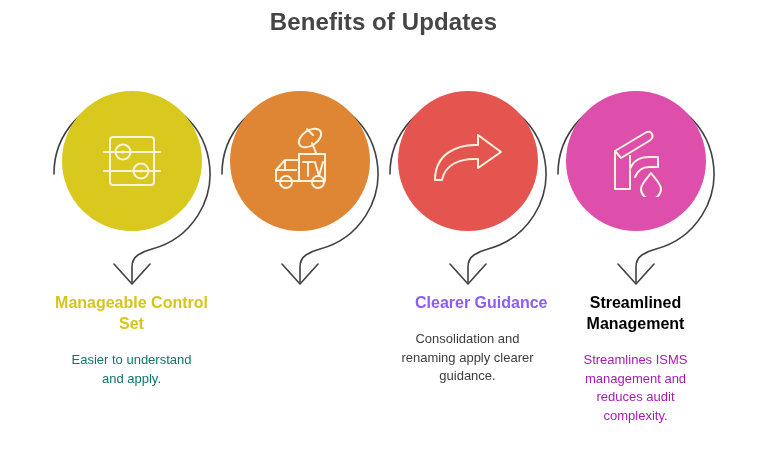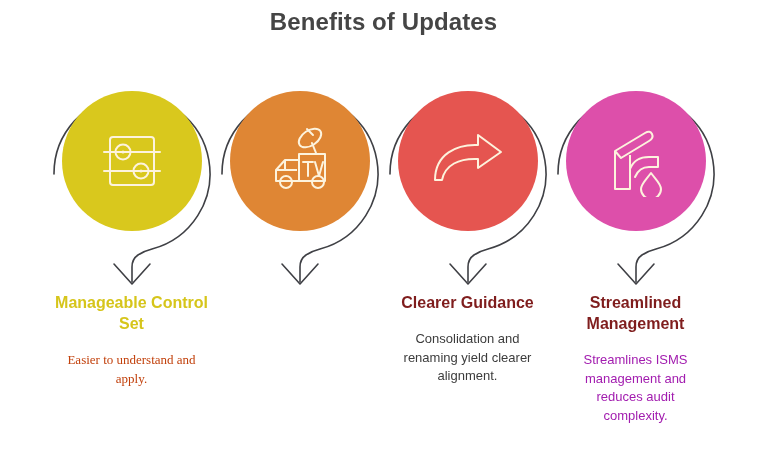--- a/index.html
+++ b/index.html
@@ -130,21 +130,21 @@
             <line x1="6" y1="25" x2="62" y2="25" stroke="#fdf3dd" stroke-width="2" stroke-linecap="round"></line>
             <line x1="6" y1="44" x2="62" y2="44" stroke="#fdf3dd" stroke-width="2" stroke-linecap="round"></line>
             <circle cx="25" cy="25" r="7.5" fill="none" stroke="#fdf3dd" stroke-width="2"></circle>
             <circle cx="25" cy="25" r="1.6" fill="#fdf3dd"></circle>
             <circle cx="43" cy="44" r="7.5" fill="none" stroke="#fdf3dd" stroke-width="2"></circle>
             <circle cx="43" cy="44" r="1.6" fill="#fdf3dd"></circle>
           </svg>
         </div>
       </div>
       <div class="heading" style="color: rgb(214, 197, 27);">Manageable Control Set</div>
-      <div class="body-text" style="color: #c2410c; font-family: Liberation Serif, serif;">Easier to understand and apply.</div>
+      <div class="body-text" style="color: #0f766e;">Easier to understand and apply.</div>
     </div>
 
     <div class="column">
       <div class="badge">
         <svg width="168" height="228" viewBox="0 0 168 228">
           <path d="M 6 112 A 78 78 0 1 1 104 187 L 104 187 Q 96 189 90 193 Q 84 197 84 205 L 84 220" fill="none" stroke="#3f4045" stroke-width="1.6" stroke-linecap="round" stroke-linejoin="round"></path>
           <path d="M 66 202 L 84 222 L 102 202" fill="none" stroke="#3f4045" stroke-width="1.6" stroke-linecap="round" stroke-linejoin="round"></path>
         </svg>
         <div class="disc" style="background: rgb(223, 134, 52);"></div>
         <div class="icon-wrap">
@@ -175,22 +175,22 @@
           <path d="M 6 112 A 78 78 0 1 1 104 187 L 104 187 Q 96 189 90 193 Q 84 197 84 205 L 84 220" fill="none" stroke="#3f4045" stroke-width="1.6" stroke-linecap="round" stroke-linejoin="round"></path>
           <path d="M 66 202 L 84 222 L 102 202" fill="none" stroke="#3f4045" stroke-width="1.6" stroke-linecap="round" stroke-linejoin="round"></path>
         </svg>
         <div class="disc" style="background: rgb(229, 85, 80);"></div>
         <div class="icon-wrap">
           <svg width="74" height="58" viewBox="0 0 74 58">
             <path d="M 4 48 C 4 22 26 12 47 13 L 47 3 L 70 20 L 47 36 L 47 27 C 28 26 14 33 11 48 Z" fill="none" stroke="#fdf3dd" stroke-width="2" stroke-linejoin="round" stroke-linecap="round"></path>
           </svg>
         </div>
       </div>
-      <div class="heading" style="color: #7f1d1d;">Clearer Guidance</div>
-      <div class="body-text" style="color: rgb(60, 60, 60);">Consolidation and renaming yield clearer alignment.</div>
+      <div class="heading" style="color: #8b5cf6; text-align: right;">Clearer Guidance</div>
+      <div class="body-text" style="color: rgb(60, 60, 60);">Consolidation and renaming apply clearer guidance.</div>
     </div>
 
     <div class="column">
       <div class="badge">
         <svg width="168" height="228" viewBox="0 0 168 228">
           <path d="M 6 112 A 78 78 0 1 1 104 187 L 104 187 Q 96 189 90 193 Q 84 197 84 205 L 84 220" fill="none" stroke="#3f4045" stroke-width="1.6" stroke-linecap="round" stroke-linejoin="round"></path>
           <path d="M 66 202 L 84 222 L 102 202" fill="none" stroke="#3f4045" stroke-width="1.6" stroke-linecap="round" stroke-linejoin="round"></path>
         </svg>
         <div class="disc" style="background: rgb(221, 79, 170);"></div>
         <div class="icon-wrap">
@@ -199,18 +199,18 @@
             <path d="M 14 26 L 44 8 Q 49 5 51 9 Q 53 13 48 16 L 20 33 Z" fill="none" stroke="#fdf3dd" stroke-width="2" stroke-linejoin="round"></path>
 
             <path d="M 14 26 L 14 64 L 29 64 L 29 30" fill="none" stroke="#fdf3dd" stroke-width="2" stroke-linejoin="round"></path>
 
             <path d="M 29 44 C 33 34 40 32 48 32 L 57 32 L 57 42 L 48 42 C 42 42 37 45 34 52" fill="none" stroke="#fdf3dd" stroke-width="2" stroke-linejoin="round" stroke-linecap="round"></path>
 
             <path d="M 50 48 C 56 56 60 59 60 64 A 10 10 0 0 1 40 64 C 40 59 44 56 50 48 Z" fill="none" stroke="#fdf3dd" stroke-width="2" stroke-linejoin="round"></path>
           </svg>
         </div>
       </div>
-      <div class="heading" style="color: #7f1d1d;">Streamlined Management</div>
+      <div class="heading" style="color: #000000;">Streamlined Management</div>
       <div class="body-text" style="color: #a21caf;">Streamlines ISMS management and reduces audit complexity.</div>
     </div>
 
   </div>
 </div>
 
 </body></html>

